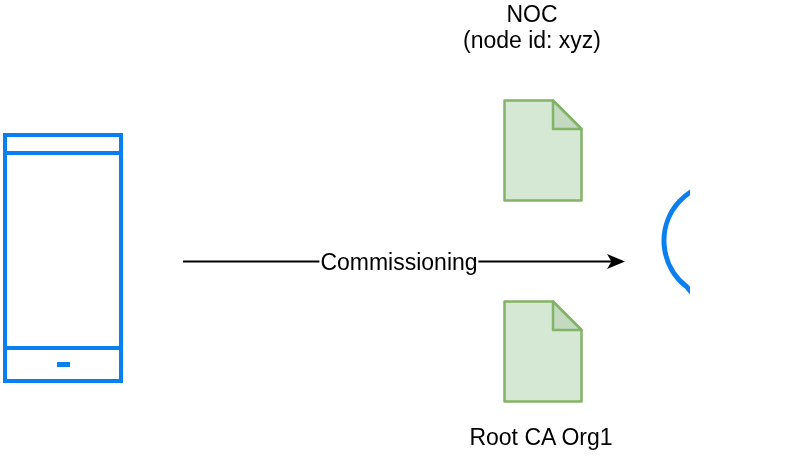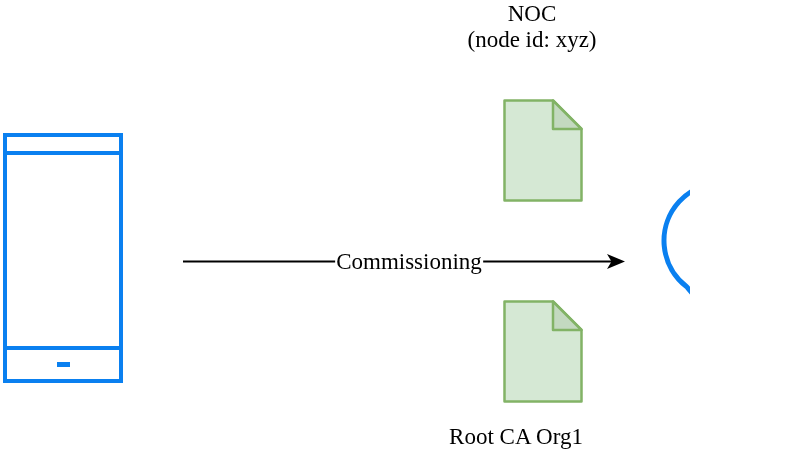--- a/index.html
+++ b/index.html
@@ -6,38 +6,38 @@
     margin: 0;
     padding: 0;
     background: #ffffff;
   }
   .canvas {
     position: relative;
     width: 690px;
     height: 462px;
     background: var(--background, #ffffff);
     overflow: hidden;
-    font-family: Liberation Serif, serif;
+    font-family: Liberation Sans, sans-serif;
     color: var(--text-color, #000000);
   }
   .label {
     position: absolute;
     font-size: 23px;
     line-height: 26px;
     white-space: nowrap;
     color: var(--text-color, #000000);
   }
   .top-label {
     left: 532px;
     top: 1px;
     transform: translateX(-50%);
     text-align: center;
   }
   .bottom-label {
-    left: 516px;
+    left: 541px;
     top: 424px;
     transform: translateX(-50%);
     text-align: right;
   }
   
   .phone {
     position: absolute;
     left: 3px;
     top: 133px;
     width: 120px;
@@ -88,21 +88,21 @@
     top: 250px;
   }
   .arrow-line {
     stroke: var(--arrow-color, #000000);
     stroke-width: 2;
     fill: none;
   }
   .arrow-head { fill: var(--arrow-color, #000000); }
   .arrow-label {
     position: absolute;
-    left: 409px;
+    left: 399px;
     top: 262px;
     transform: translate(-50%, -50%);
     background: #ffffff;
     padding: 0 1px;
     font-size: 23px;
     white-space: nowrap;
   }
   
   .bulb-svg {
     position: absolute;

